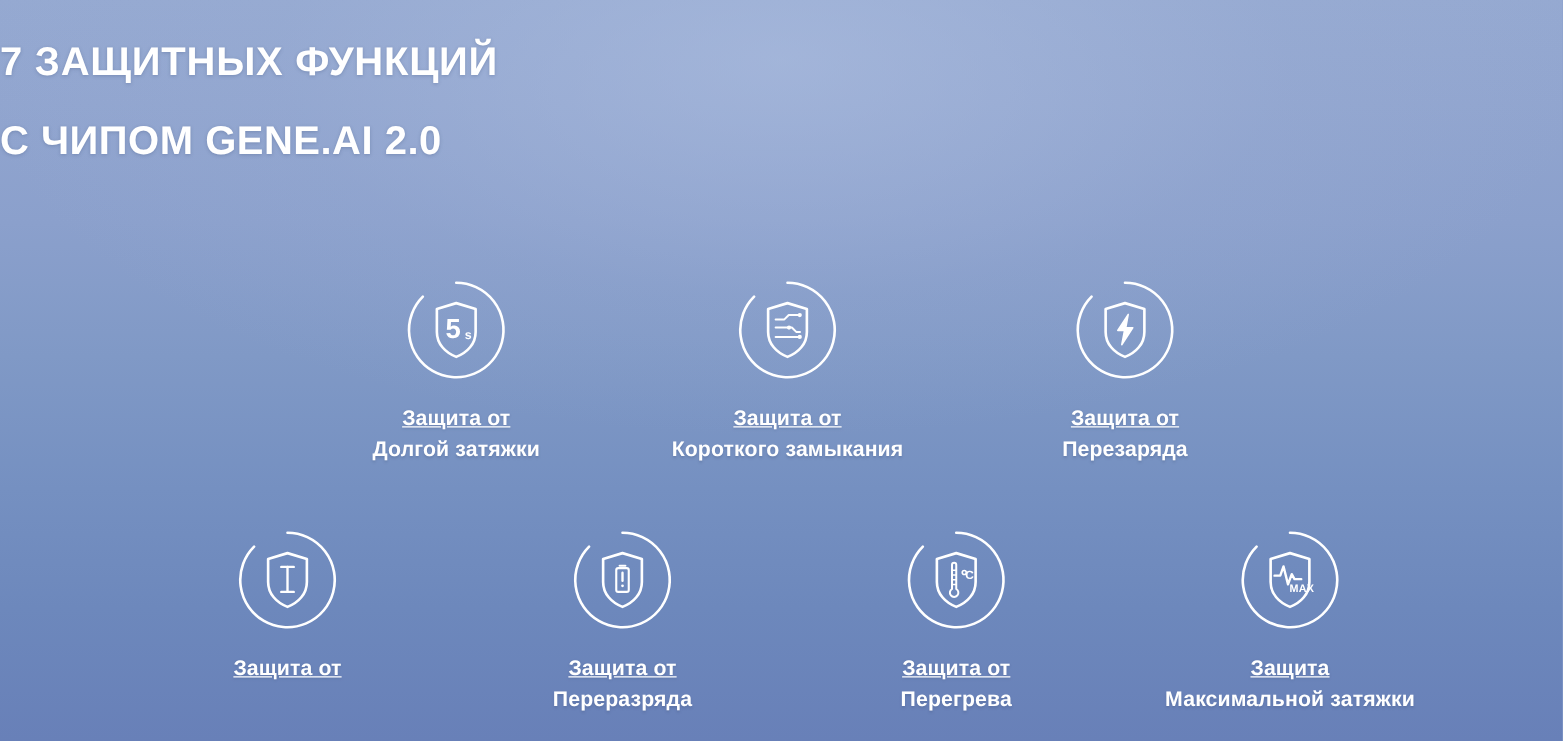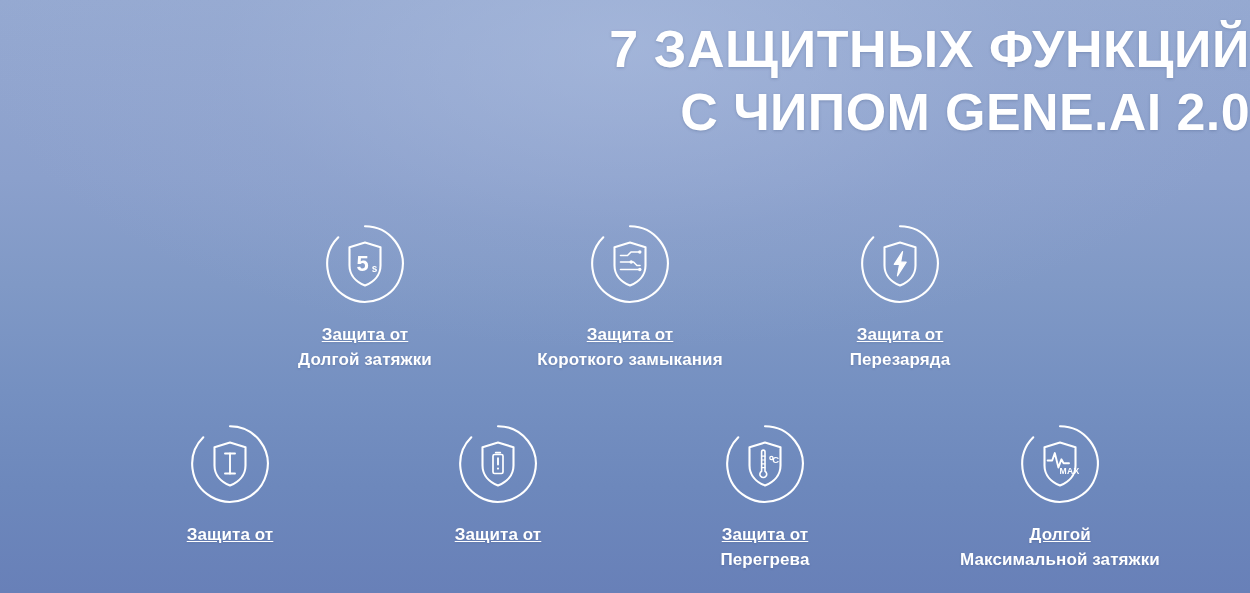--- a/index.html
+++ b/index.html
@@ -35,24 +35,24 @@
           #6880b8 100%);
     overflow: hidden;
   }
 
   
   .heading {
     position: absolute;
     left: 0;
     top: 18px;
     width: 1250px;
-    text-align: right;
+    text-align: left;
     color: #ffffff;
     font-weight: bold;
-    font-size: 52px;
+    font-size: 32px;
     line-height: 63px;
     letter-spacing: 0.6px;
     text-shadow: 0 1px 3px rgba(60,80,120,0.30);
     white-space: nowrap;
   }
   .heading .line2 { letter-spacing: 0.4px; }
 
   
   .features {
     position: absolute;
@@ -97,21 +97,21 @@
   
   .r1 { top: 222px; }
   .r2 { top: 422px; }
 
   .c-t1 { left: 365px; }
   .c-t2 { left: 630px; }
   .c-t3 { left: 900px; }
   .c-b1 { left: 230px; }
   .c-b2 { left: 498px; }
   .c-b3 { left: 765px; }
-  .c-b4 { left: 1060px; }
+  .c-b4 { left: 1032px; }
 </style>
 </head>
 <body>
 
 <div class="banner">
 
   <div class="heading">
     <div class="line1">7 ЗАЩИТНЫХ ФУНКЦИЙ</div>
     <div class="line2">С ЧИПОМ GENE.AI 2.0</div>
   </div>
@@ -193,20 +193,21 @@
           <path d="M42 20.5 L57.5 25.2 V43.5 C57.5 53.1 50.8 60.1 42 63.5
                    C33.2 60.1 26.5 53.1 26.5 43.5 V25.2 Z"></path>
           <rect x="37" y="32.5" width="10" height="19" rx="1.6" stroke-width="1.7"></rect>
           <path d="M39.7 30.6 h4.6" stroke-width="1.7"></path>
           <path d="M42 36.2 v6.4" stroke-width="1.9"></path>
           <circle cx="42" cy="46.6" r="1.1" fill="#ffffff" stroke="none"></circle>
         </svg>
       </span>
       <div class="feature-label">
         <span class="l1">Защита от</span>
+        <span class="l2">Переразряда</span>
       </div>
     </div>
 
     <div class="feature r2 c-b3">
       <span class="icon-wrap">
         <svg viewBox="0 0 84 84" fill="none" stroke="#ffffff" stroke-width="2.1" stroke-linecap="round" stroke-linejoin="round">
           <path d="M42 4.2a37.8 37.8 0 1 1-26.73 11.07"></path>
           <path d="M42 20.5 L57.5 25.2 V43.5 C57.5 53.1 50.8 60.1 42 63.5
                    C33.2 60.1 26.5 53.1 26.5 43.5 V25.2 Z"></path>
 
@@ -229,19 +230,19 @@
       <span class="icon-wrap">
         <svg viewBox="0 0 84 84" fill="none" stroke="#ffffff" stroke-width="2.1" stroke-linecap="round" stroke-linejoin="round">
           <path d="M42 4.2a37.8 37.8 0 1 1-26.73 11.07"></path>
           <path d="M42 20.5 L57.5 25.2 V43.5 C57.5 53.1 50.8 60.1 42 63.5
                    C33.2 60.1 26.5 53.1 26.5 43.5 V25.2 Z"></path>
           <path d="M29.6 38.5 h4.6 l2.6 -7.4 l3.6 14.4 l3.0 -8.2 l2.2 4.0 h5.4" stroke-width="1.9" fill="none"></path>
           <text x="51.5" y="51.6" fill="#ffffff" stroke="none" font-family="'Liberation Sans', sans-serif" font-size="8.6" font-weight="bold" text-anchor="middle" letter-spacing="0.3">MAX</text>
         </svg>
       </span>
       <div class="feature-label">
-        <span class="l1">Долгой</span>
+        <span class="l1">Защита</span>
         <span class="l2">Максимальной затяжки</span>
       </div>
     </div>
 
   </div>
 </div>
 
 </body></html>

